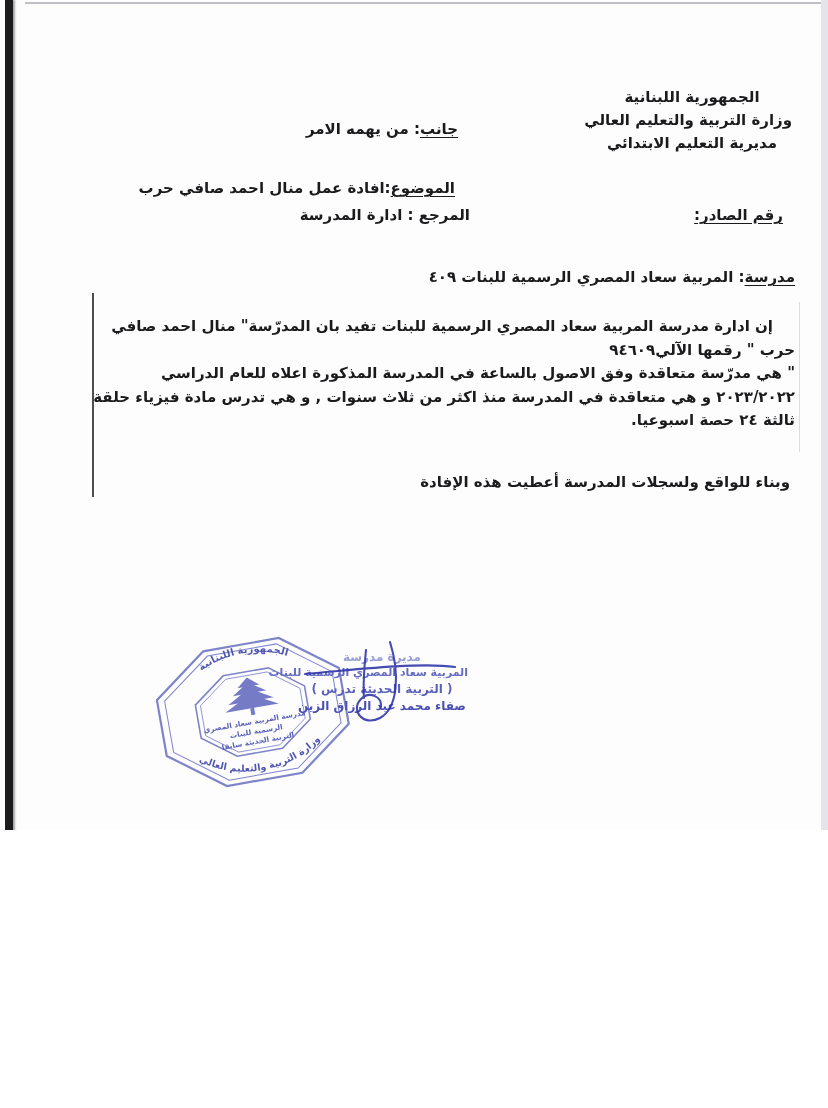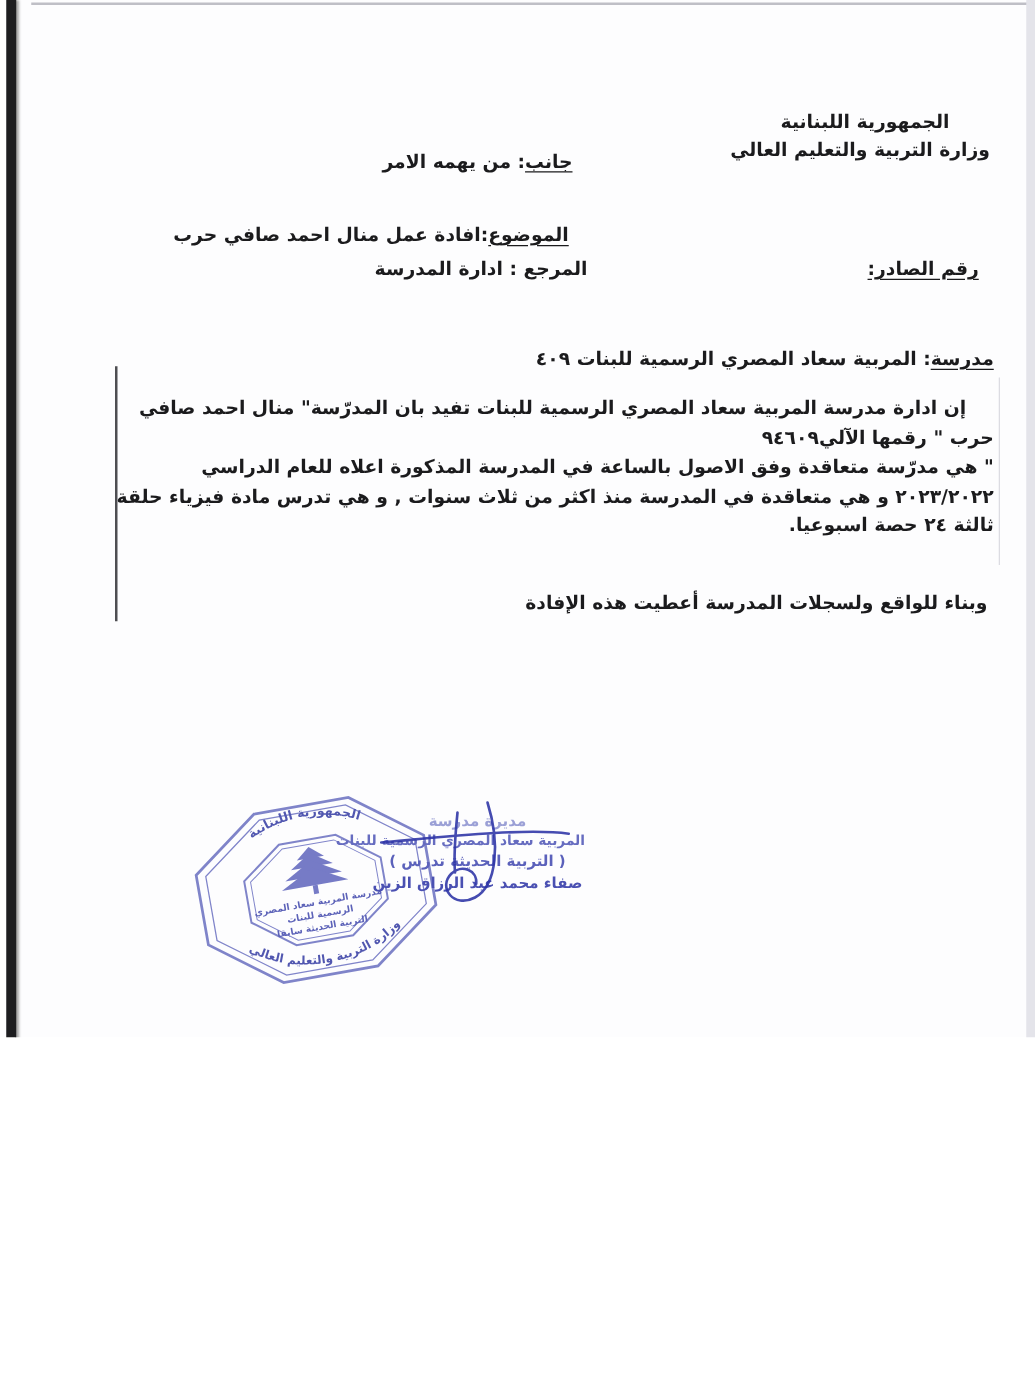--- a/index.html
+++ b/index.html
@@ -11,21 +11,21 @@
   
   .edge-left{position:absolute;left:5px;top:0;width:8px;height:1108px;background:#1c1c1f;box-shadow:2px 0 2px rgba(0,0,0,.35);}
   .edge-top{position:absolute;left:25px;top:2px;width:803px;height:2px;background:#bfbfc6;}
   .edge-right{position:absolute;right:0;top:0;width:7px;height:1108px;background:#e4e4ea;}
   .abs{position:absolute;}
   .hdr{right:36px;top:86px;width:200px;text-align:center;font-size:15px;font-weight:700;line-height:23px;white-space:nowrap;}
   .line-to{right:370px;top:120px;font-size:15px;font-weight:700;white-space:nowrap;}
   .line-subject{right:373px;top:161px;font-size:15px;font-weight:700;white-space:nowrap;margin-top:18px;}
   .line-refnum{right:45px;top:206px;font-size:15px;font-weight:700;white-space:nowrap;}
   .line-reference{right:358px;top:206px;font-size:15px;font-weight:700;white-space:nowrap;}
-  .line-school{right:33px;top:278px;font-size:15px;font-weight:700;white-space:nowrap;}
+  .line-school{right:33px;top:268px;font-size:15px;font-weight:700;white-space:nowrap;}
   .u{text-decoration:underline;text-underline-offset:3px;}
   .body-par{right:33px;top:315px;width:700px;font-size:15px;font-weight:700;line-height:23.5px;text-align:right;}
   .body-par .ln{white-space:nowrap;}
   .body-par .ln.first{padding-right:22px;padding-left:42px;}
   .vline-left{left:92px;top:293px;width:2px;height:204px;background:#4e4e52;}
   .vline-right{left:799px;top:302px;width:1px;height:150px;background:#dcdce2;}
   .vline-fold{left:92px;top:840px;width:1px;height:84px;background:#d2d2d8;}
   .line-closing1{right:38px;top:473px;font-size:15px;font-weight:700;white-space:nowrap;}
   .line-closing2{left:122px;top:514px;font-size:15px;font-weight:700;white-space:nowrap;}
   
@@ -44,20 +44,21 @@
 
 <div class="page">
 
   <div class="abs edge-left"></div>
   <div class="abs edge-top"></div>
   <div class="abs edge-right"></div>
 
   <div class="abs hdr">
     <div>الجمهورية اللبنانية</div>
     <div>وزارة التربية والتعليم العالي</div>
+    <div>مديرية التعليم الابتدائي</div>
   </div>
 
   <div class="abs line-to">
     <span class="u">جانب</span><span>: من يهمه الامر</span>
   </div>
 
   <div class="abs line-subject">
     <span class="u">الموضوع</span><span>:افادة عمل منال احمد صافي حرب</span>
   </div>
 

